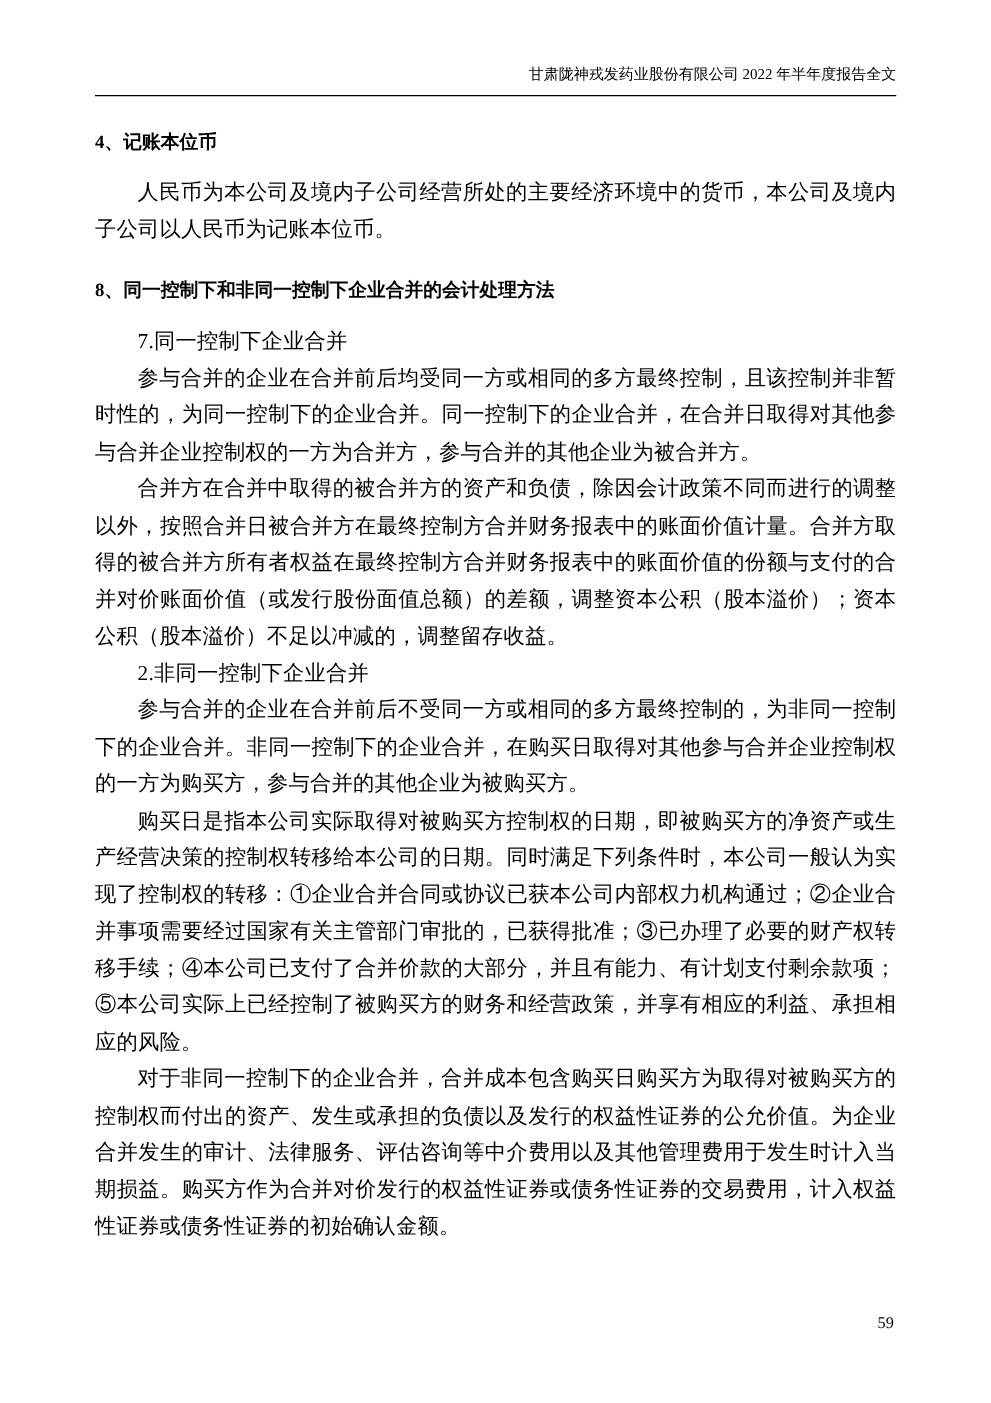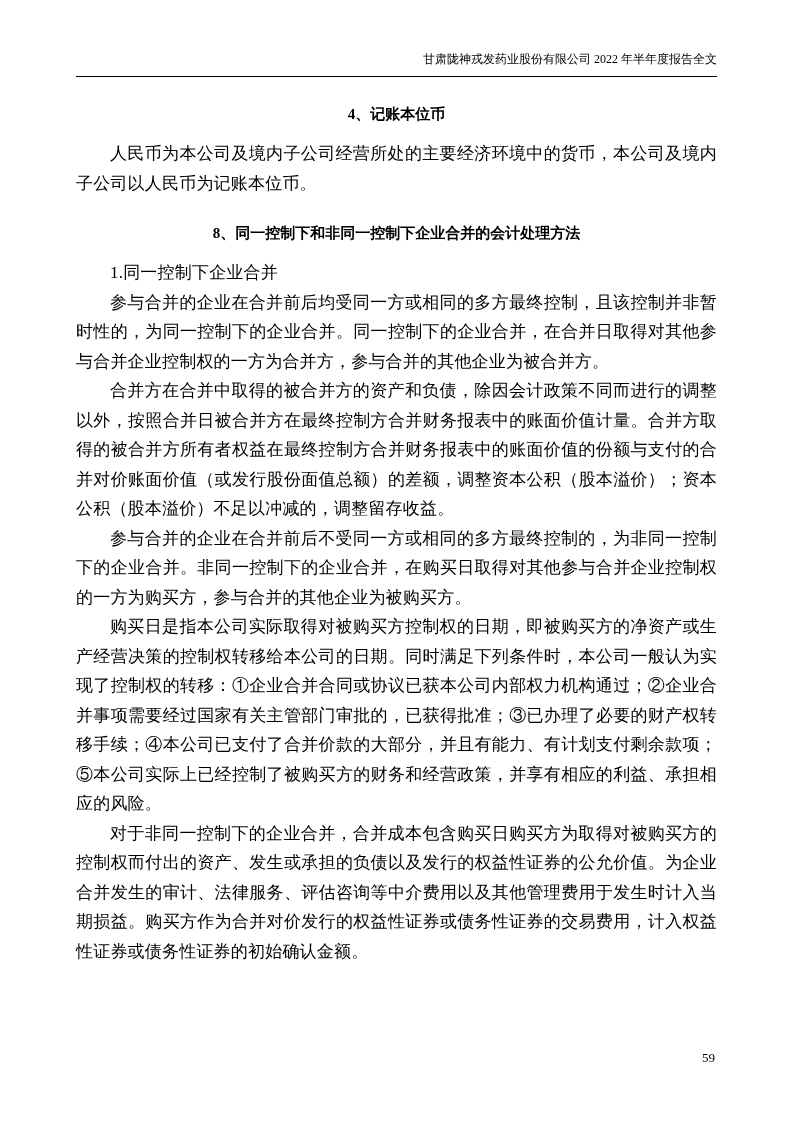--- a/index.html
+++ b/index.html
@@ -27,21 +27,20 @@
     border-bottom: 1px solid #000000;
   }
   .content {
     padding-top: 2px;
   }
   .section-heading {
     font-size: 15px;
     font-weight: bold;
     margin: 24px 0 14px 0;
     line-height: 22px;
-    text-align: center;
   }
   .para {
     font-size: 17px;
     line-height: 29.5px;
     margin: 0;
     text-indent: 2em;
     text-align: justify;
     letter-spacing: 0.2px;
   }
   .footer {
@@ -61,24 +60,25 @@
     <span>甘肃陇神戎发药业股份有限公司 2022 年半年度报告全文</span>
   </div>
 
   <div class="content">
 
     <h2 class="section-heading">4、记账本位币</h2>
     <p class="para">人民币为本公司及境内子公司经营所处的主要经济环境中的货币，本公司及境内子公司以人民币为记账本位币。</p>
 
     <h2 class="section-heading">8、同一控制下和非同一控制下企业合并的会计处理方法</h2>
 
-    <p class="para">1.同一控制下企业合并</p>
+    <p class="para">7.同一控制下企业合并</p>
     <p class="para">参与合并的企业在合并前后均受同一方或相同的多方最终控制，且该控制并非暂时性的，为同一控制下的企业合并。同一控制下的企业合并，在合并日取得对其他参与合并企业控制权的一方为合并方，参与合并的其他企业为被合并方。</p>
     <p class="para">合并方在合并中取得的被合并方的资产和负债，除因会计政策不同而进行的调整以外，按照合并日被合并方在最终控制方合并财务报表中的账面价值计量。合并方取得的被合并方所有者权益在最终控制方合并财务报表中的账面价值的份额与支付的合并对价账面价值（或发行股份面值总额）的差额，调整资本公积（股本溢价）；资本公积（股本溢价）不足以冲减的，调整留存收益。</p>
 
+    <p class="para">2.非同一控制下企业合并</p>
     <p class="para">参与合并的企业在合并前后不受同一方或相同的多方最终控制的，为非同一控制下的企业合并。非同一控制下的企业合并，在购买日取得对其他参与合并企业控制权的一方为购买方，参与合并的其他企业为被购买方。</p>
     <p class="para">购买日是指本公司实际取得对被购买方控制权的日期，即被购买方的净资产或生产经营决策的控制权转移给本公司的日期。同时满足下列条件时，本公司一般认为实现了控制权的转移：①企业合并合同或协议已获本公司内部权力机构通过；②企业合并事项需要经过国家有关主管部门审批的，已获得批准；③已办理了必要的财产权转移手续；④本公司已支付了合并价款的大部分，并且有能力、有计划支付剩余款项；⑤本公司实际上已经控制了被购买方的财务和经营政策，并享有相应的利益、承担相应的风险。</p>
     <p class="para">对于非同一控制下的企业合并，合并成本包含购买日购买方为取得对被购买方的控制权而付出的资产、发生或承担的负债以及发行的权益性证券的公允价值。为企业合并发生的审计、法律服务、评估咨询等中介费用以及其他管理费用于发生时计入当期损益。购买方作为合并对价发行的权益性证券或债务性证券的交易费用，计入权益性证券或债务性证券的初始确认金额。</p>
 
   </div>
 
   <div class="footer">
     <span>59</span>
   </div>
 

